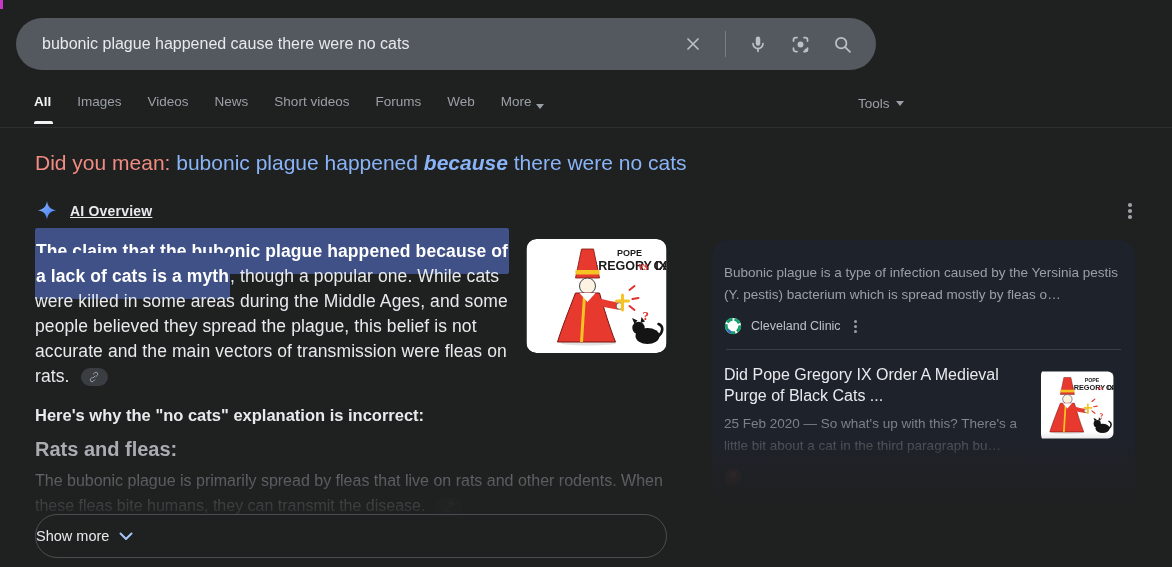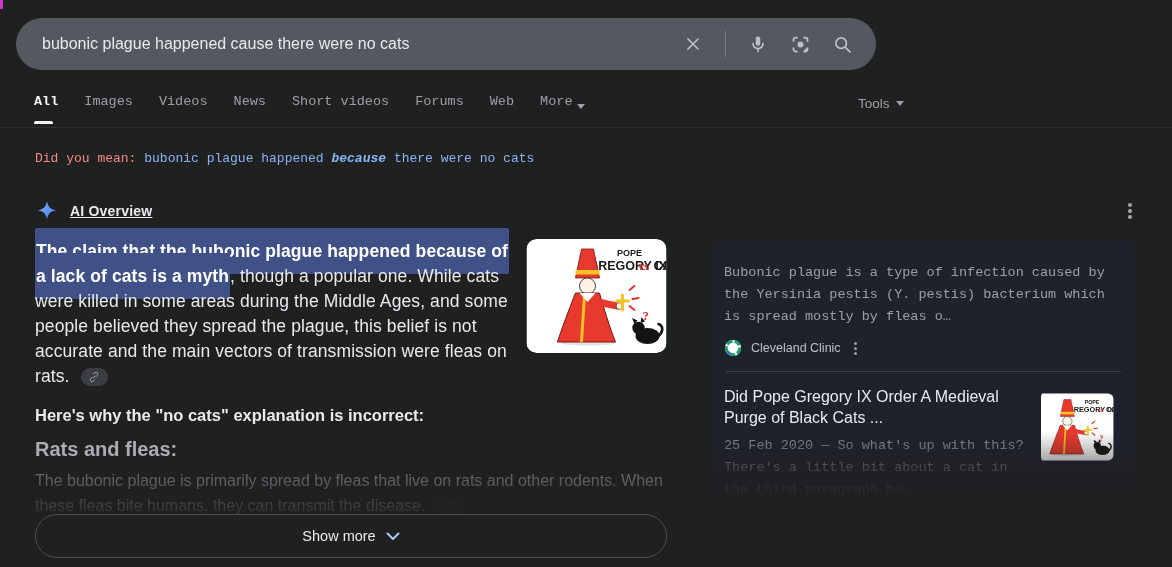--- a/index.html
+++ b/index.html
@@ -23,29 +23,29 @@
     flex:1; background:transparent; border:none; outline:none;
     font-family:"Liberation Sans", sans-serif;
     font-size:16px; color:#e8eaed;
   }
   .sb-icons { display:flex; align-items:center; gap:14px; }
   .sb-btn { width:28px; height:28px; display:flex; align-items:center; justify-content:center; cursor:pointer; }
   .sb-divider { width:1px; height:26px; background:#7b7f85; margin:0 4px; }
 
   
   .tabs { position:absolute; left:34px; top:94px; display:flex; gap:26px; font-size:13.5px; color:#9aa0a6; }
-  .tab { cursor:pointer; display:flex; align-items:flex-end; gap:5px;font-family:Liberation Mono, monospace; }
+  .tab { cursor:pointer; display:flex; align-items:flex-end; gap:5px; }
   .tab.active { color:#f1f3f4; font-weight:bold; }
   .caret-down { width:0; height:0; border-left:4px solid transparent; border-right:4px solid transparent; border-top:5px solid #9aa0a6; display:inline-block; }
   .tab-underline { position:absolute; left:34px; top:121px; width:19px; height:3px; background:#f1f3f4; border-radius:2px 2px 0 0; }
   .tools { position:absolute; left:827px; top:96px; font-size:13.5px; color:#9aa0a6; display:flex; align-items:center; gap:6px; cursor:pointer;margin-left:31px; }
   .header-divider { position:absolute; left:0; top:127px; width:1172px; height:1px; background:#2e2f31; }
 
   
-  .dym { position:absolute; left:35px; top:151px; font-size:13px;font-family:Liberation Mono, monospace; }
+  .dym { position:absolute; left:35px; top:151px; font-size:21px; }
   .dym-prefix { color:#f28b82; }
   .dym-link { color:#8ab4f8; cursor:pointer; }
   .dym-link b { font-style:italic; }
 
   
   .aio-header { position:absolute; left:36px; top:200px; display:flex; align-items:center; gap:12px; }
   .aio-title { font-size:14px; font-weight:bold; color:#e8eaed; letter-spacing:.2px;text-decoration:underline; }
   .kebab { position:absolute; left:1122px; top:201px; width:16px; height:20px; display:flex; flex-direction:column; align-items:center; justify-content:center; gap:2.5px; cursor:pointer; }
   .kebab i { width:3.5px; height:3.5px; border-radius:50%; background:#9aa0a6; }
 
@@ -66,37 +66,37 @@
   .faded-para {
     margin-top:7px; font-size:16px; line-height:25px; color:#9aa0a6;
     -webkit-mask-image:linear-gradient(to bottom, rgba(0,0,0,.62), rgba(0,0,0,.10));
     mask-image:linear-gradient(to bottom, rgba(0,0,0,.62), rgba(0,0,0,.10));
   }
   .link-chip.faint { opacity:.35; }
 
   .show-more {
     position:absolute; left:35px; top:514px; width:632px; height:44px;
     border:1px solid #4a4d51; border-radius:24px; background:transparent;
-    display:flex; align-items:center; justify-content:center; gap:10px;
+    display:flex; align-items:center; gap:10px;
     font-family:"Liberation Sans", sans-serif;
     font-size:14.5px; color:#e8eaed; cursor:pointer;
   }
 
   
   .card {
     position:absolute; left:712px; top:240px; width:423px; height:272px;
     background:#1e222b; border-radius:16px; padding:15px 12px 0 12px; overflow:hidden;
   }
   .card::after {
     content:""; position:absolute; left:0; right:0; bottom:0; height:80px;
     background:linear-gradient(to bottom, rgba(31,32,32,0), #1f2020 90%);
     pointer-events:none;
   }
   .r-title { font-size:16px; line-height:21px; color:#e8eaed; cursor:pointer; }
-  .r-snippet { margin-top:7px; font-size:13.5px; line-height:22px; color:#9aa0a6;font-family:Liberation Mono, monospace; }
+  .r-snippet { margin-top:7px; font-size:13.5px; line-height:22px; color:#9aa0a6; }
   .r-snippet.fading {
     -webkit-mask-image:linear-gradient(to bottom, rgba(0,0,0,.9), rgba(0,0,0,.3));
     mask-image:linear-gradient(to bottom, rgba(0,0,0,.9), rgba(0,0,0,.3));
   }
   .r-source { margin-top:11px; display:flex; align-items:center; gap:9px; font-size:12.5px; color:#bdc1c6; }
   .r-source.dim { opacity:.28; }
   .favicon { width:18px; height:18px; border-radius:50%; flex:none; }
   .src-kebab { margin-left:4px; display:flex; flex-direction:column; gap:2px; cursor:pointer; }
   .src-kebab i { width:3px; height:3px; border-radius:50%; background:#9aa0a6; }
   .card-divider { margin:14px 2px; height:1px; background:#3a3d42; }

